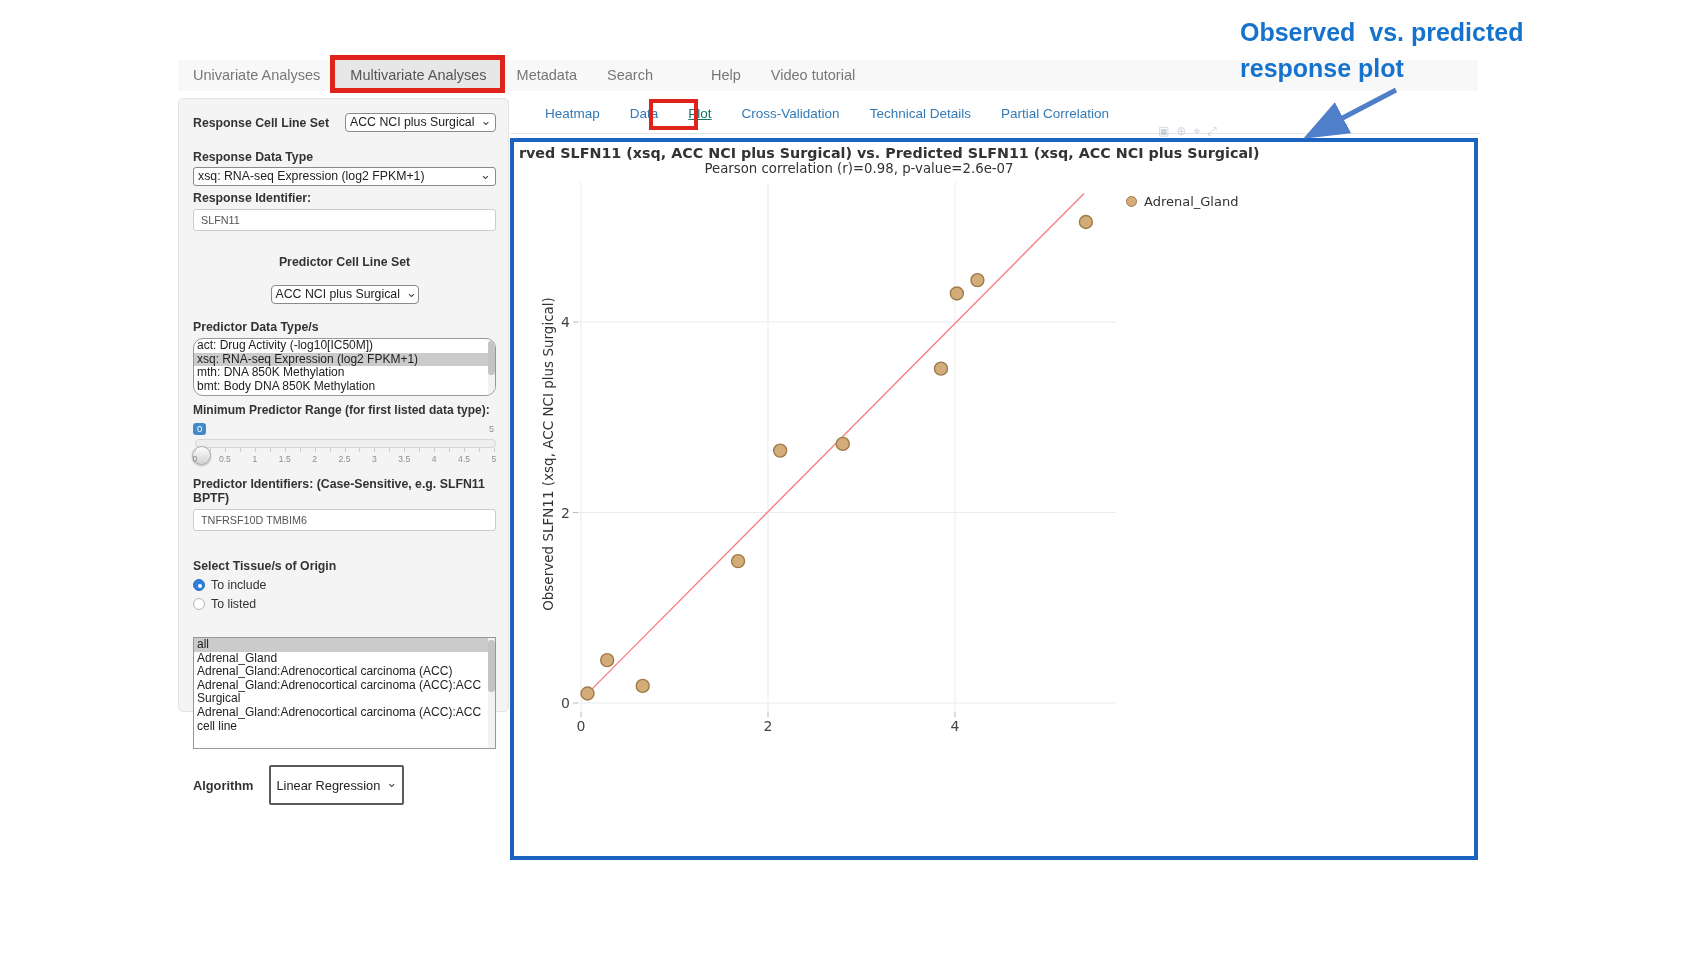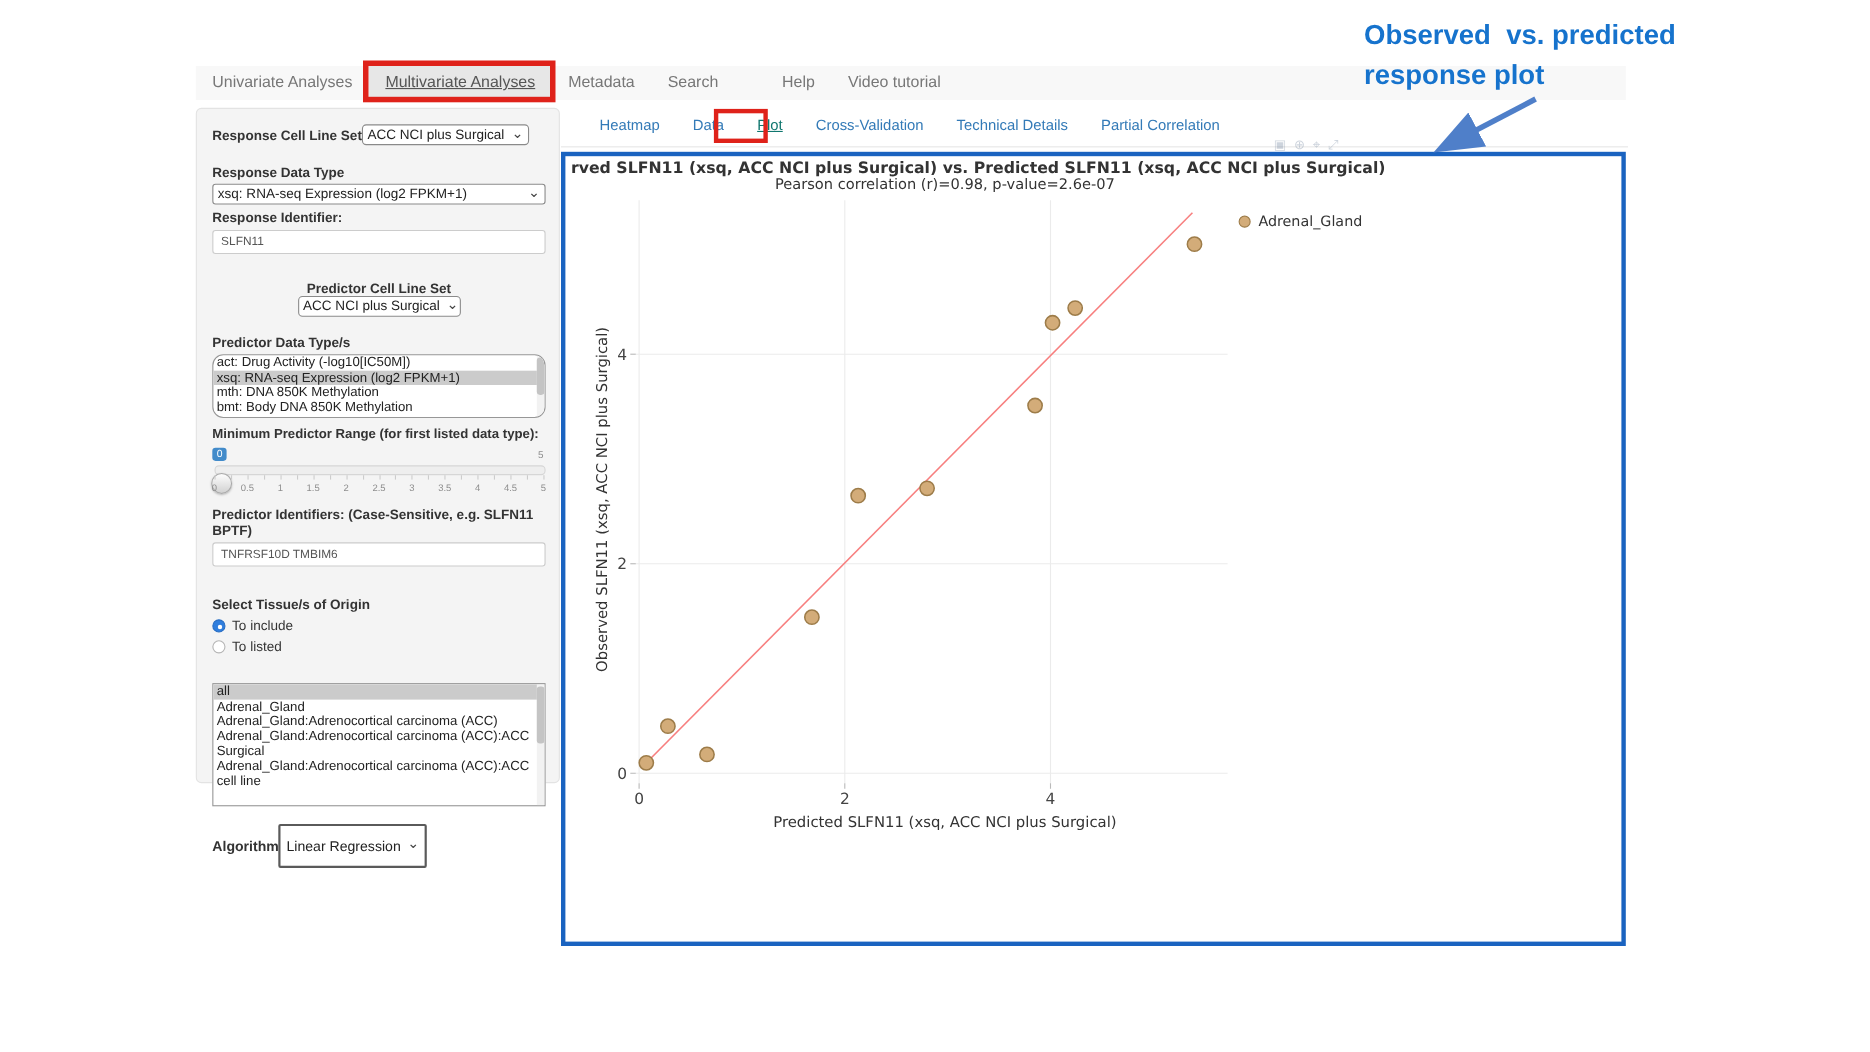--- a/index.html
+++ b/index.html
@@ -1,28 +1,28 @@
 <!DOCTYPE html>
 <html><head>
 <meta charset="utf-8">
 <style>
   html,body{margin:0;padding:0;background:#fff;}
   body{width:1700px;height:956px;position:relative;font-family:"Liberation Sans",sans-serif;color:#333;overflow:hidden;}
 
   
   .navbar{position:absolute;left:178px;top:60px;width:1300px;height:31px;background:#f8f8f8;display:flex;align-items:stretch;}
   .nav-item{padding:0 15px;font-size:14.5px;color:#777;line-height:31px;white-space:nowrap;position:relative;cursor:default;}
-  .nav-item.active{background:#e7e7e7;color:#555;text-decoration:underline;}
+  .nav-item.active{background:#e7e7e7;color:#555;}
   .nav-item.gap-before{margin-left:28px;}
   .red-outline{position:absolute;border:5px solid #df221a;pointer-events:none;}
 
   
   .sidebar{position:absolute;left:178px;top:98px;width:331px;height:614px;background:#f4f4f4;border:1px solid #e3e3e3;border-radius:5px;box-sizing:border-box;padding:14px 12px 0 14px;font-size:12px;}
   .fld-label{font-weight:bold;color:#333;font-size:12.3px;}
-  .row-inline{display:flex;align-items:center;gap:0;white-space:nowrap;}
+  .row-inline{display:flex;align-items:center;gap:16px;white-space:nowrap;}
   .select-box{background:#fff;border:1px solid #8a8a8a;border-radius:4px;height:19px;line-height:19px;padding:0 4px;font-size:12.3px;color:#222;display:inline-flex;align-items:center;justify-content:space-between;box-sizing:border-box;cursor:default;}
   .select-box .chev{color:#444;font-size:13px;margin-left:6px;line-height:10px;transform:translateY(-2px);}
   .select-full{width:100%;border-radius:3px;margin-top:3px;}
   .text-input{background:#fff;border:1px solid #ccc;border-radius:3px;height:20px;line-height:20px;padding:0 7px;font-size:10.8px;color:#555;margin-top:4px;}
   .listbox{background:#fff;border:1px solid #979797;margin-top:4px;position:relative;overflow:hidden;}
   .listbox .opt{padding:0 3px;line-height:13.6px;font-size:12px;color:#222;word-wrap:break-word;}
   .listbox .opt.sel{background:#cbcbcb;}
   .lb-scroll{position:absolute;right:0;top:0;width:7px;height:100%;background:#f2f2f2;}
   .lb-thumb{position:absolute;right:0;width:7px;background:#c4c4c4;border-radius:3px;}
   .radio-row{display:flex;align-items:center;gap:6px;margin-top:5px;font-size:12.3px;color:#333;}
@@ -230,21 +230,20 @@
       <circle cx="47.18000000000001" cy="480.1375" r="6.5" fill="#d3ac79" stroke="#9d7c49" stroke-width="1.4"></circle>
       <circle cx="82.71000000000001" cy="505.855" r="6.5" fill="#d3ac79" stroke="#9d7c49" stroke-width="1.4"></circle>
       <circle cx="178.07999999999998" cy="381.0775" r="6.5" fill="#d3ac79" stroke="#9d7c49" stroke-width="1.4"></circle>
       <circle cx="220.155" cy="270.5875" r="6.5" fill="#d3ac79" stroke="#9d7c49" stroke-width="1.4"></circle>
       <circle cx="282.8" cy="263.91999999999996" r="6.5" fill="#d3ac79" stroke="#9d7c49" stroke-width="1.4"></circle>
       <circle cx="380.975" cy="188.6725" r="6.5" fill="#d3ac79" stroke="#9d7c49" stroke-width="1.4"></circle>
       <circle cx="396.86999999999995" cy="113.42500000000001" r="6.5" fill="#d3ac79" stroke="#9d7c49" stroke-width="1.4"></circle>
       <circle cx="417.44" cy="100.08999999999997" r="6.5" fill="#d3ac79" stroke="#9d7c49" stroke-width="1.4"></circle>
       <circle cx="525.9000000000001" cy="41.98750000000001" r="6.5" fill="#d3ac79" stroke="#9d7c49" stroke-width="1.4"></circle>
     </svg>
-  <div class="x-axis-label">Predicted SLFN11 (xsq, ACC NCI plus Surgical)</div>
   <div class="y-axis-label">Observed SLFN11 (xsq, ACC NCI plus Surgical)</div>
   <div class="legend">
     <span class="legend-dot"></span>
     <span>Adrenal_Gland</span>
   </div>
 </div>
 
 <div class="modebar" id="modebar">
     <span>▣</span>
     <span>⊕</span>

